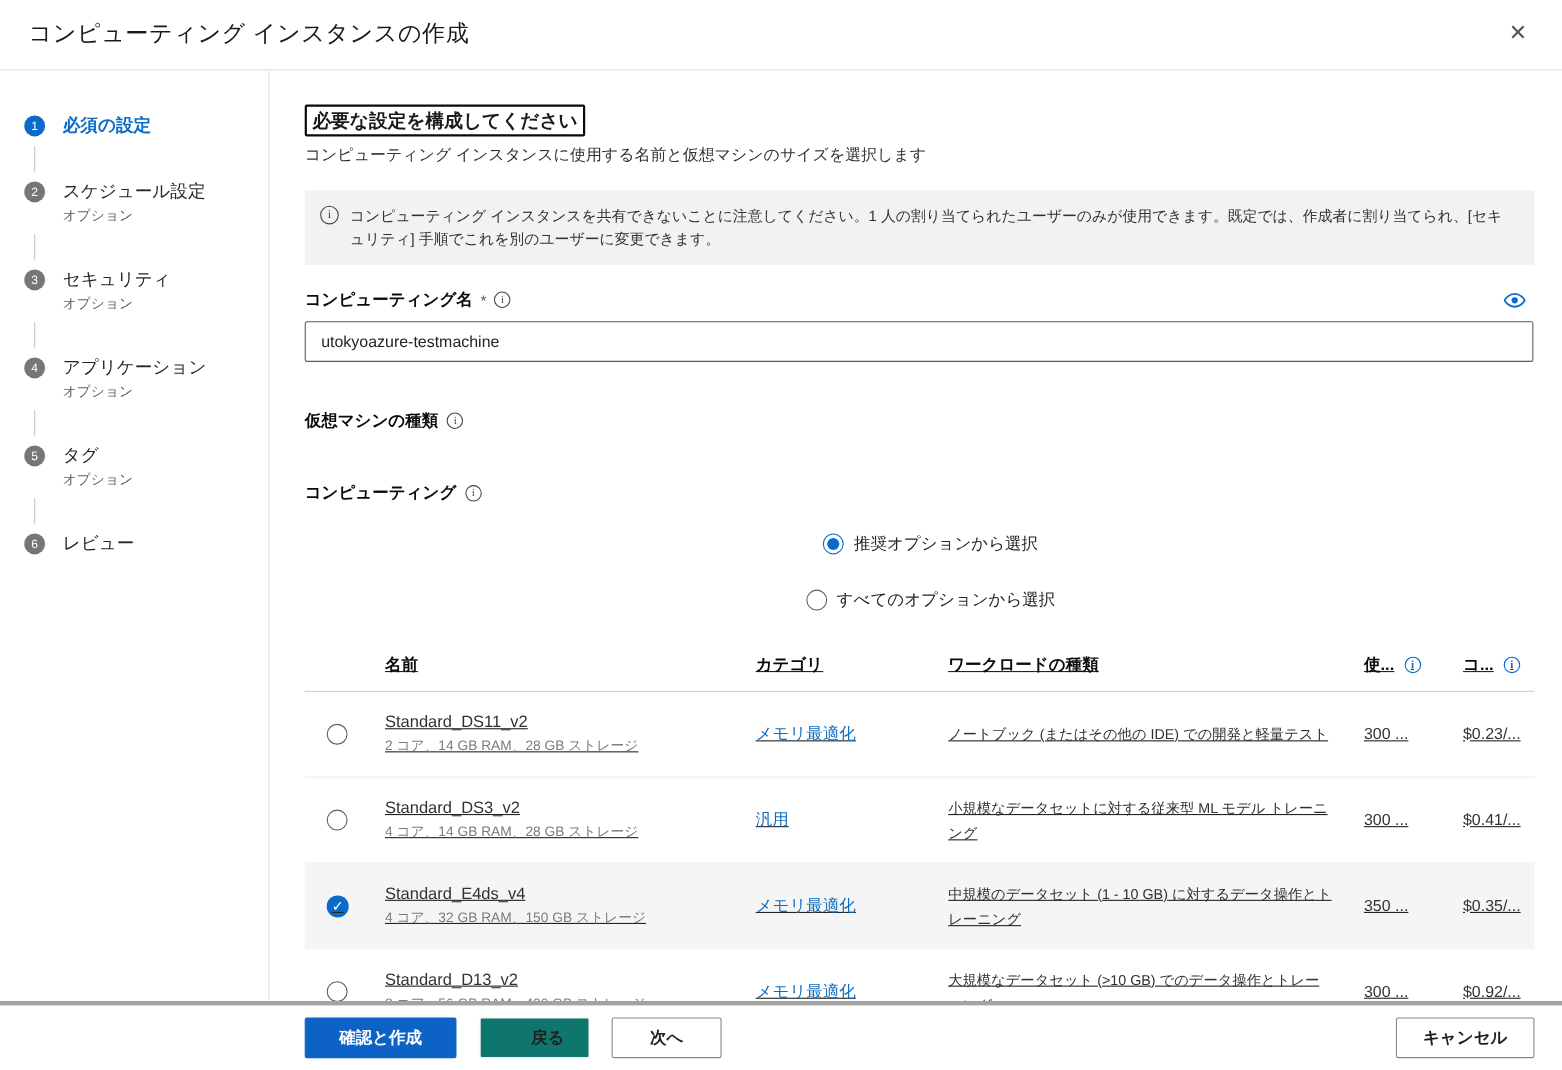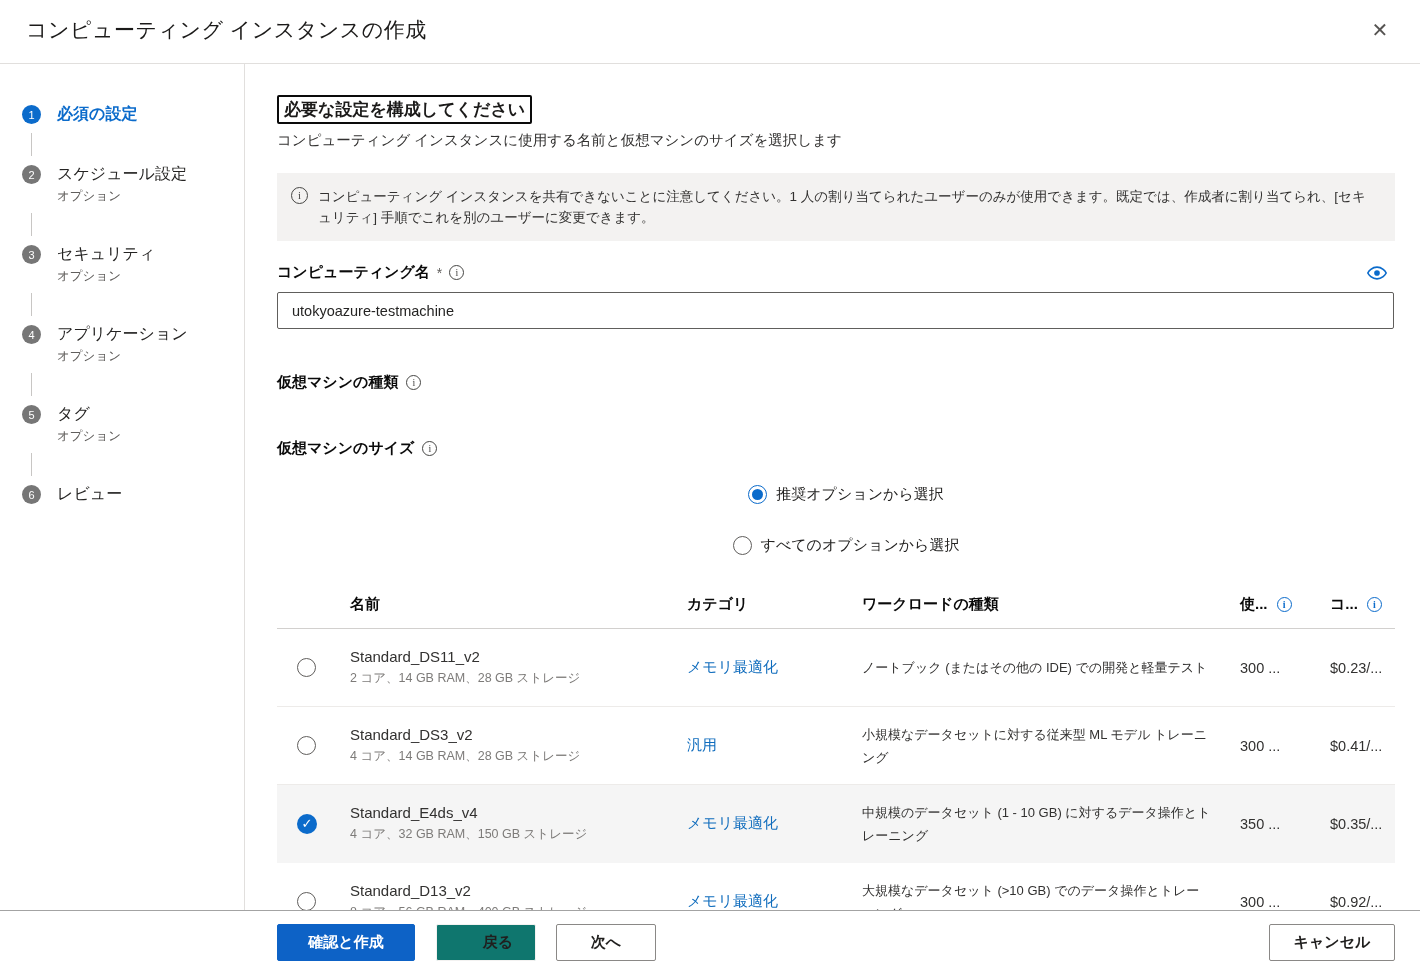--- a/index.html
+++ b/index.html
@@ -60,37 +60,37 @@
 
   .radio-row { display:flex; align-items:center; gap:32px; }
   .radio { display:flex; align-items:center; gap:9px; cursor:pointer; font-size:15px; color:#252423; }
   .rdot { width:19px; height:19px; border-radius:50%; border:1px solid #605e5c; background:#fff;
     flex:0 0 19px; position:relative; }
   .rdot.checked { border-color:#0b6bcb; }
   .rdot.checked::after { content:""; position:absolute; inset:3px; border-radius:50%; background:#0b6bcb; }
   .indent { margin-left:20px;flex-direction:column; }
 
   
-  .size-table { margin-top:40px; }
+  .size-table { margin-top:40px;text-decoration:underline; }
   .trow { display:grid; grid-template-columns:73px 337px 175px 378px 90px 1fr; align-items:center; }
   .thead { border-bottom:1px solid #d2d0ce; padding-bottom:14px; }
   .th { font-size:15px; font-weight:bold; color:#0a0a0a; display:flex; align-items:center; gap:9px; }
   .tbody .trow { height:78px; border-bottom:1px solid #edebe9; }
   .tbody .trow.selected { background:#f5f5f5; border-bottom:1px solid #f5f5f5; }
   .cell-radio { display:flex; justify-content:flex-start; padding-left:20px; }
   .check-circle { width:20px; height:20px; border-radius:50%; background:#0b6bcb; color:#fff;
     font-size:13px; display:flex; align-items:center; justify-content:center; }
   .vm-name { font-size:15px; color:#323130; }
   .vm-specs { font-size:12.5px; color:#7d7b79; margin-top:5px; }
   .vm-cat { font-size:15px; color:#0f6cbd; cursor:pointer; }
   .vm-workload { font-size:13px; color:#323130; line-height:23px; padding-right:28px; }
   .vm-quota,.vm-cost { font-size:14.5px; color:#323130; }
 
   
-  .dlg-footer { height:63px; flex:0 0 63px; border-top:1px solid #a3a3a3; display:flex;
+  .dlg-footer { height:63px; flex:0 0 63px; border-top:4px solid #a3a3a3; display:flex;
     align-items:center; padding:0 25px 0 277px; background:#fff; }
   .btn { height:37px; font-size:15px; font-weight:bold; border-radius:2px; cursor:pointer;
     font-family:"Liberation Sans","DejaVu Sans",sans-serif; }
   .btn-primary { background:#0d62c6; color:#fff; border:1px solid #0d62c6; width:138px; }
   .btn-back { background:#0f766e; color:#201f1e; border:1px solid #f3f2f1; width:100px; margin-left:21px;padding-left:24px; }
   .btn-next { background:#fff; color:#201f1e; border:1px solid #8a8886; width:100px; margin-left:20px; }
   .btn-cancel { background:#fff; color:#201f1e; border:1px solid #8a8886; width:126px; margin-left:auto; }
 </style>
 </head>
 <body>
@@ -185,21 +185,21 @@
         </button>
       </div>
       <input class="text-input" type="text" value="utokyoazure-testmachine" style="">
 
       <div class="section-label-row mt-lg">
         <span class="field-label">仮想マシンの種類</span>
         <span class="icircle sm">i</span>
       </div>
 
       <div class="section-label-row mt-xl">
-        <span class="field-label">仮想マシンのサイズ</span>
+        <span class="field-label">コンピューティング</span>
         <span class="icircle sm">i</span>
       </div>
       <div class="radio-row mt-md indent">
         <label class="radio">
           <span class="rdot checked"></span>
           <span>推奨オプションから選択</span>
         </label>
         <label class="radio">
           <span class="rdot"></span>
           <span>すべてのオプションから選択</span>

